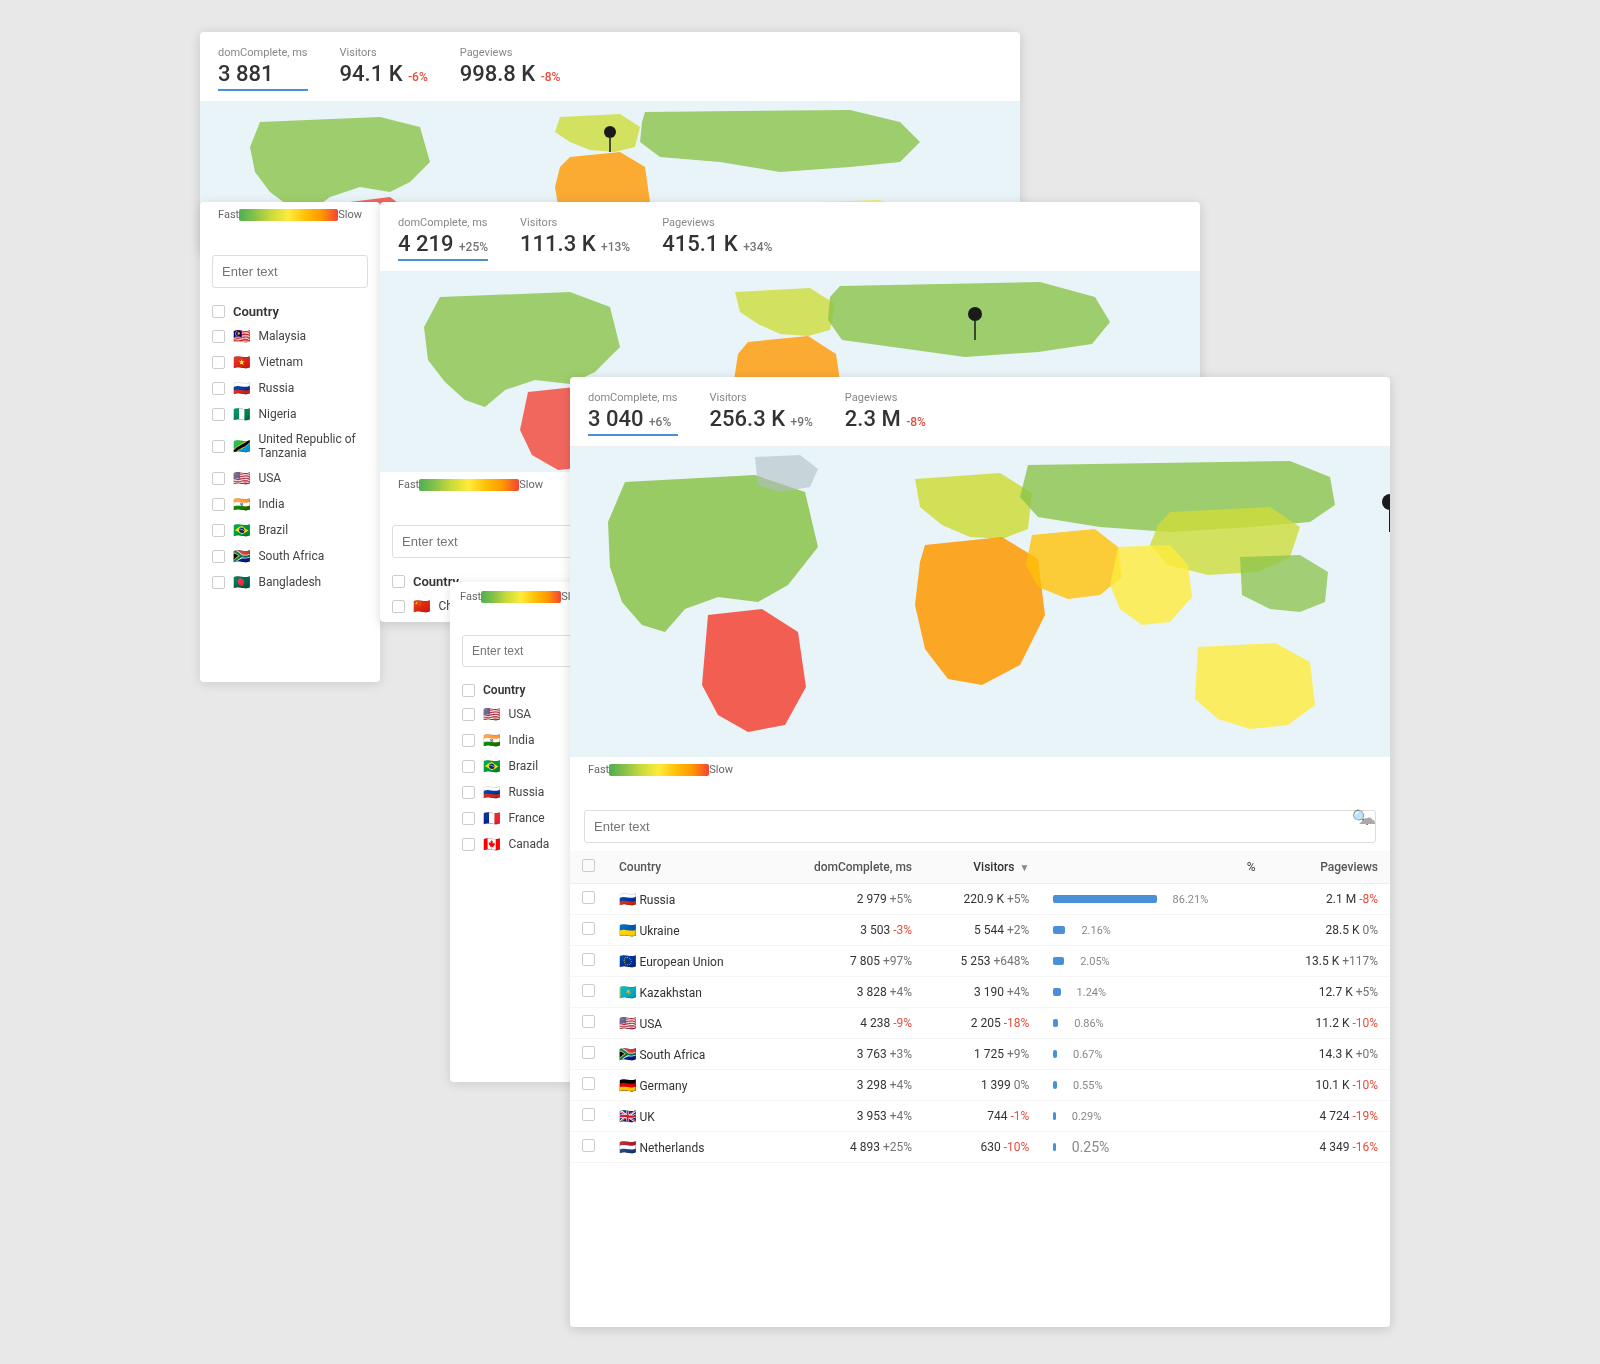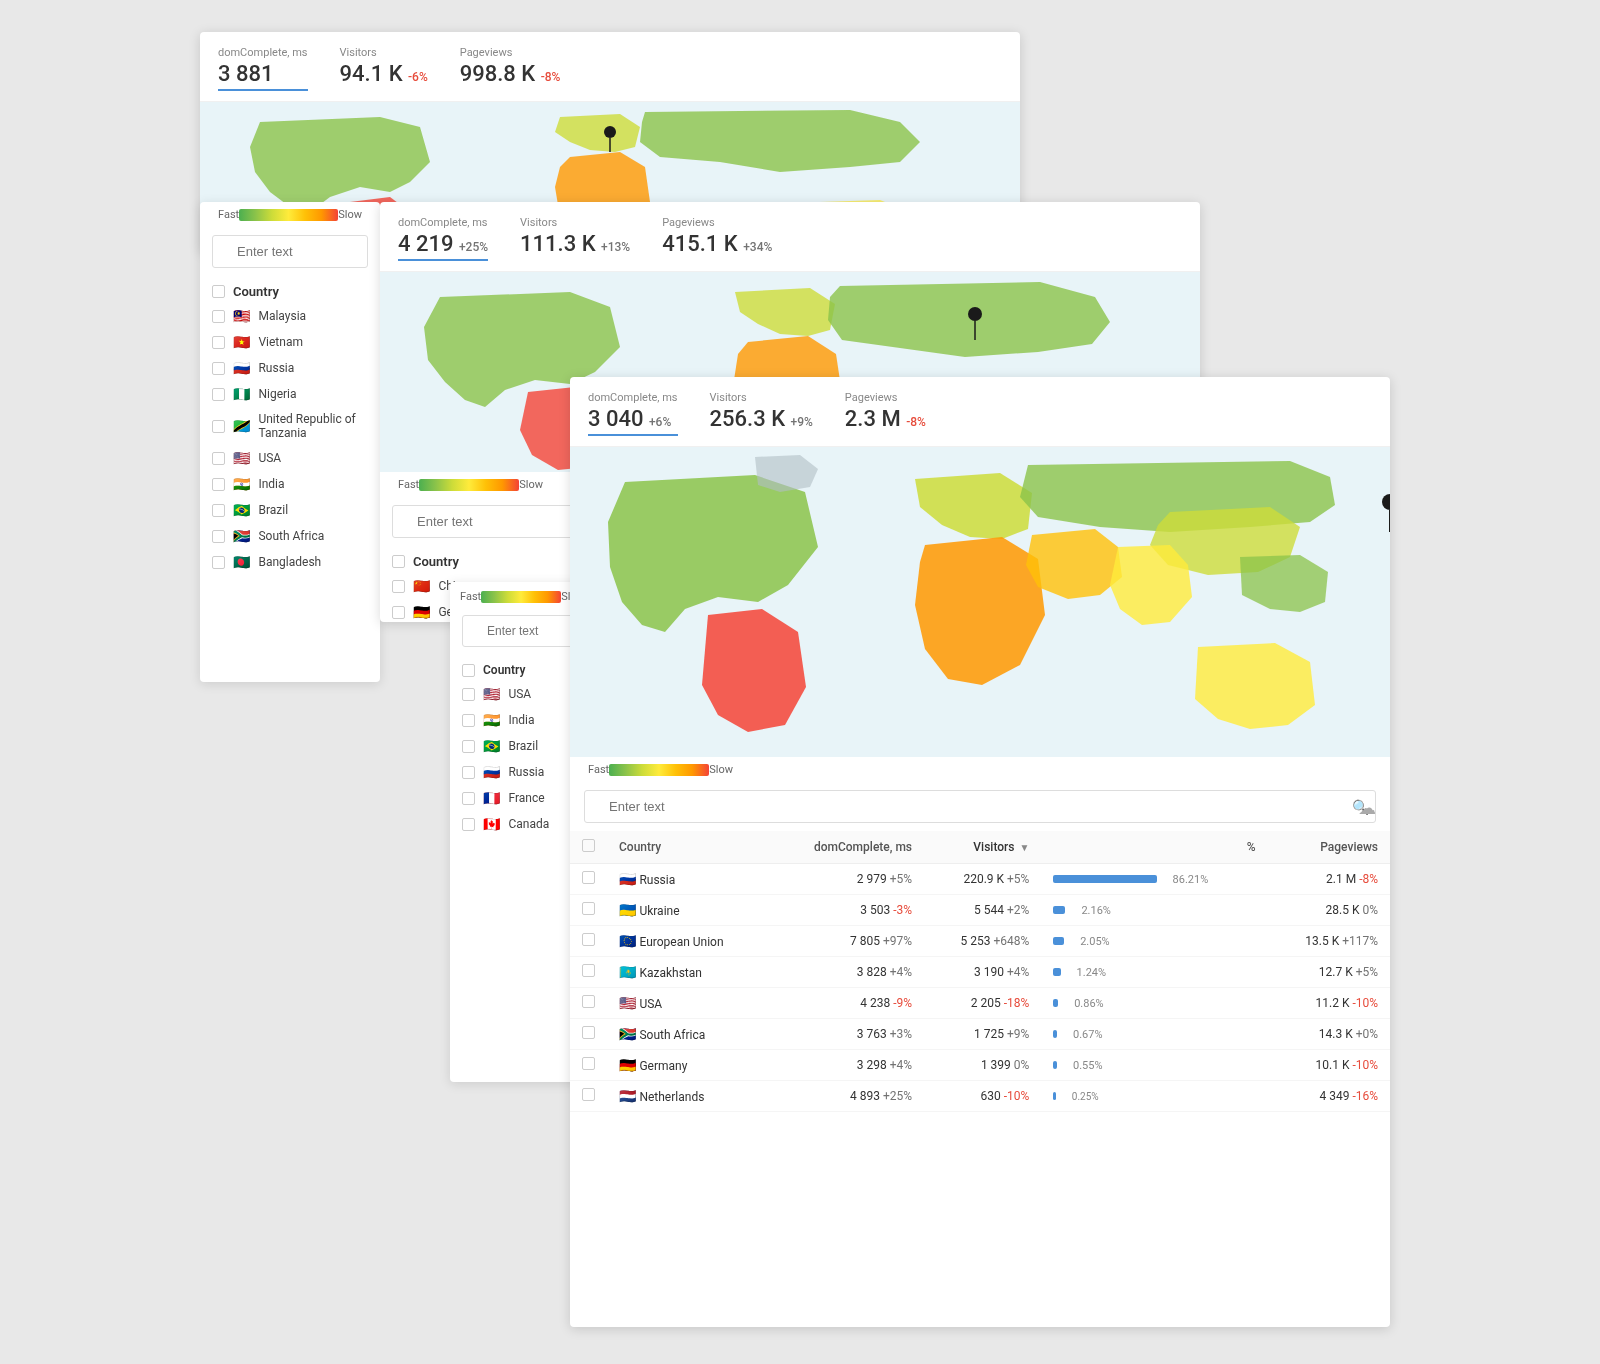--- a/index.html
+++ b/index.html
@@ -133,26 +133,27 @@
     .legend-bar {
       width: 100px;
       height: 12px;
       background: linear-gradient(to right, #4caf50, #8bc34a, #cddc39, #ffeb3b, #ffc107, #ff9800, #f44336);
       border-radius: 2px;
     }
 
     
     .search-input {
       width: 100%;
-      padding: 8px 24px;
+      padding: 8px 9px;
       border: 1px solid #ddd;
       border-radius: 3px;
       font-size: 13px;
       color: #999;
       outline: none;
+      margin-top: 20px;
     }
 
     .search-input-wrap {
       padding: 8px 12px;
       position: relative;
     }
 
     .search-icon-inline {
       position: absolute;
       right: 20px;
@@ -678,32 +679,53 @@
           <span style="font-size:11px;color:#888;">0.55%</span>
         </div>
       </td>
       <td class="right">
         10.1 K <span class="change-neg">-10%</span>
       </td>
     </tr>
             <tr>
       <td><span class="cb"></span></td>
       <td>
+        <span class="flag-emoji">🇬🇧</span> UK
+      </td>
+      <td class="right">
+        3 953 <span class="change-pos">+4%</span>
+      </td>
+      <td class="right">
+        744 <span class="change-neg">-1%</span>
+      </td>
+      <td>
+        <div class="progress-bar-wrap">
+          <div class="progress-bar" style="width:2.4px;"></div>
+          <span style="font-size:11px;color:#888;">0.29%</span>
+        </div>
+      </td>
+      <td class="right">
+        4 724 <span class="change-neg">-19%</span>
+      </td>
+    </tr>
+            <tr>
+      <td><span class="cb"></span></td>
+      <td>
         <span class="flag-emoji">🇳🇱</span> Netherlands
       </td>
       <td class="right">
         4 893 <span class="change-pos">+25%</span>
       </td>
       <td class="right">
         630 <span class="change-neg">-10%</span>
       </td>
       <td>
         <div class="progress-bar-wrap">
           <div class="progress-bar" style="width:2.4px;"></div>
-          <span style="font-size:10px;color:#888;">0.25%</span>
+          <span style="font-size:14px;color:#888;">0.25%</span>
         </div>
       </td>
       <td class="right">
         4 349 <span class="change-neg">-16%</span>
       </td>
     </tr>
           </tbody>
       </table>
     </div>
   </div>

